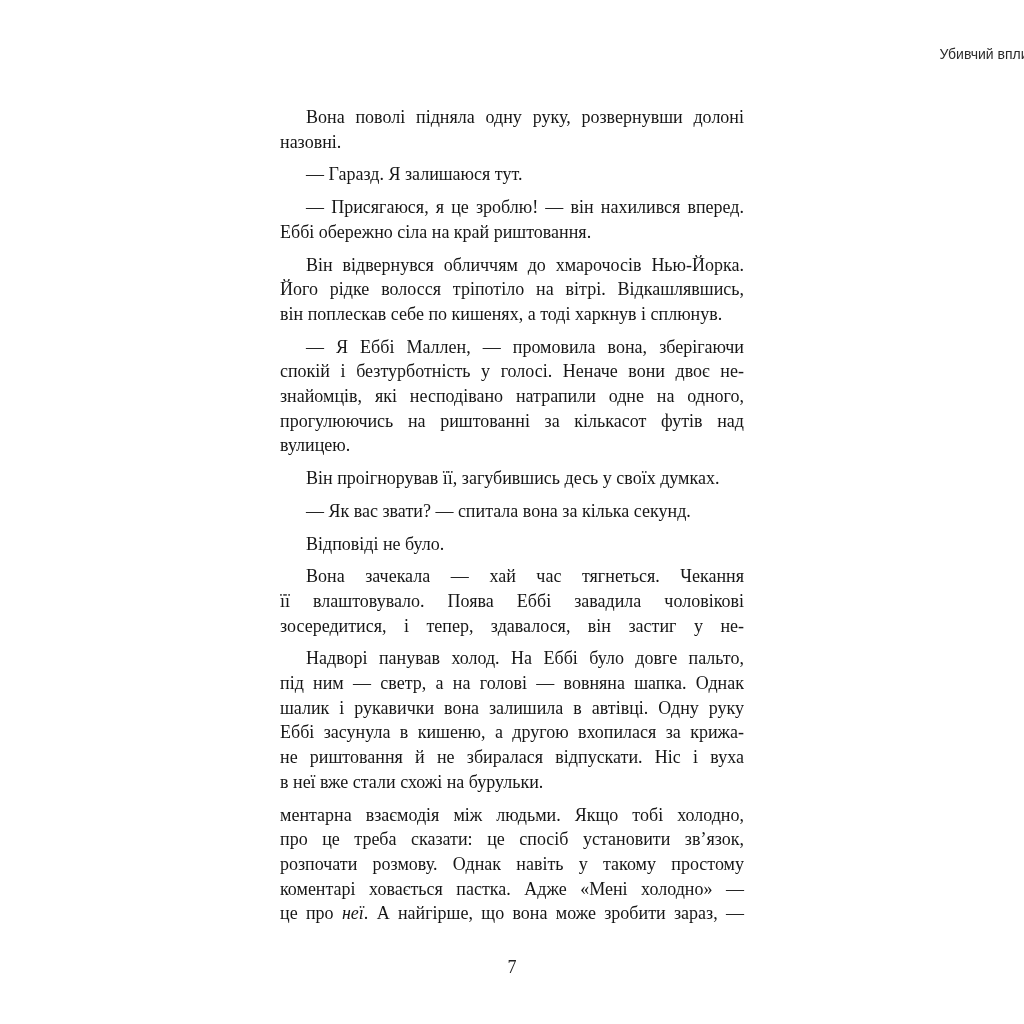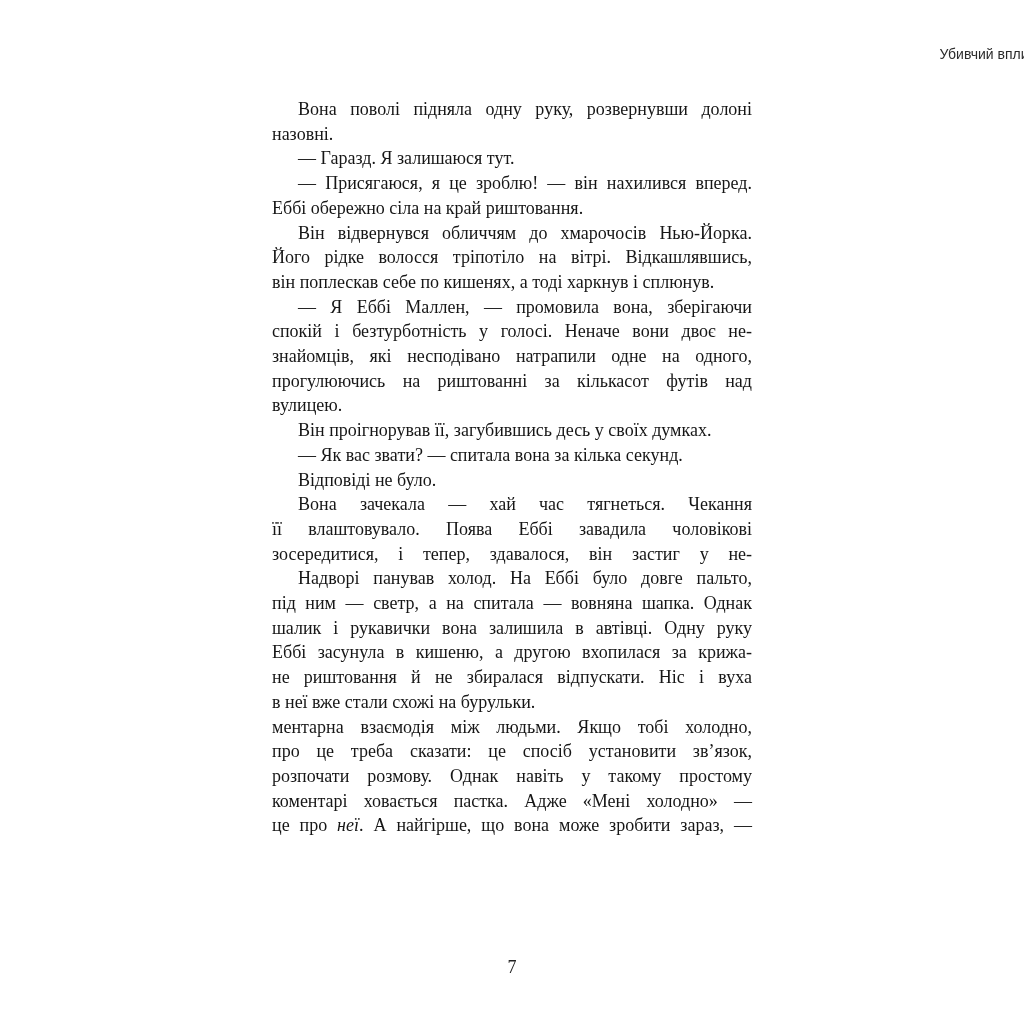--- a/index.html
+++ b/index.html
@@ -27,21 +27,21 @@
   .text-block {
     position: absolute;
     left: 272px;
     top: 97px;
     width: 480px;
     font-family: "Liberation Serif", serif;
     font-size: 18px;
     line-height: 24.7px;
     color: #161616;
   }
-  .para { margin: 0; padding: 0; }
+  .para { margin: 8px; padding: 0; }
   .line {
     text-align: justify;
     text-align-last: justify;
     -moz-text-align-last: justify;
   }
   .line.noj {
     text-align-last: left;
     -moz-text-align-last: left;
   }
   .line.indent {
@@ -97,21 +97,21 @@
       <div class="para">
         <div class="line indent noj"><span>Відповіді не було.</span></div>
       </div>
       <div class="para">
         <div class="line indent"><span>Вона зачекала — хай час тягнеться. Чекання</span></div>
         <div class="line"><span>її влаштовувало. Поява Еббі завадила чоловікові</span></div>
         <div class="line"><span>зосередитися, і тепер, здавалося, він застиг у не-</span></div>
       </div>
       <div class="para">
         <div class="line indent"><span>Надворі панував холод. На Еббі було довге пальто,</span></div>
-        <div class="line"><span>під ним — светр, а на спитала — вовняна шапка. Однак</span></div>
+        <div class="line"><span>під ним — светр, а на голові — вовняна шапка. Однак</span></div>
         <div class="line"><span>шалик і рукавички вона залишила в автівці. Одну руку</span></div>
         <div class="line"><span>Еббі засунула в кишеню, а другою вхопилася за крижа-</span></div>
         <div class="line"><span>не риштовання й не збиралася відпускати. Ніс і вуха</span></div>
         <div class="line noj"><span>в неї вже стали схожі на бурульки.</span></div>
       </div>
       <div class="para">
         <div class="line"><span>ментарна взаємодія між людьми. Якщо тобі холодно,</span></div>
         <div class="line"><span>про це треба сказати: це спосіб установити зв’язок,</span></div>
         <div class="line"><span>розпочати розмову. Однак навіть у такому простому</span></div>
         <div class="line"><span>коментарі ховається пастка. Адже «Мені холодно» —</span></div>

